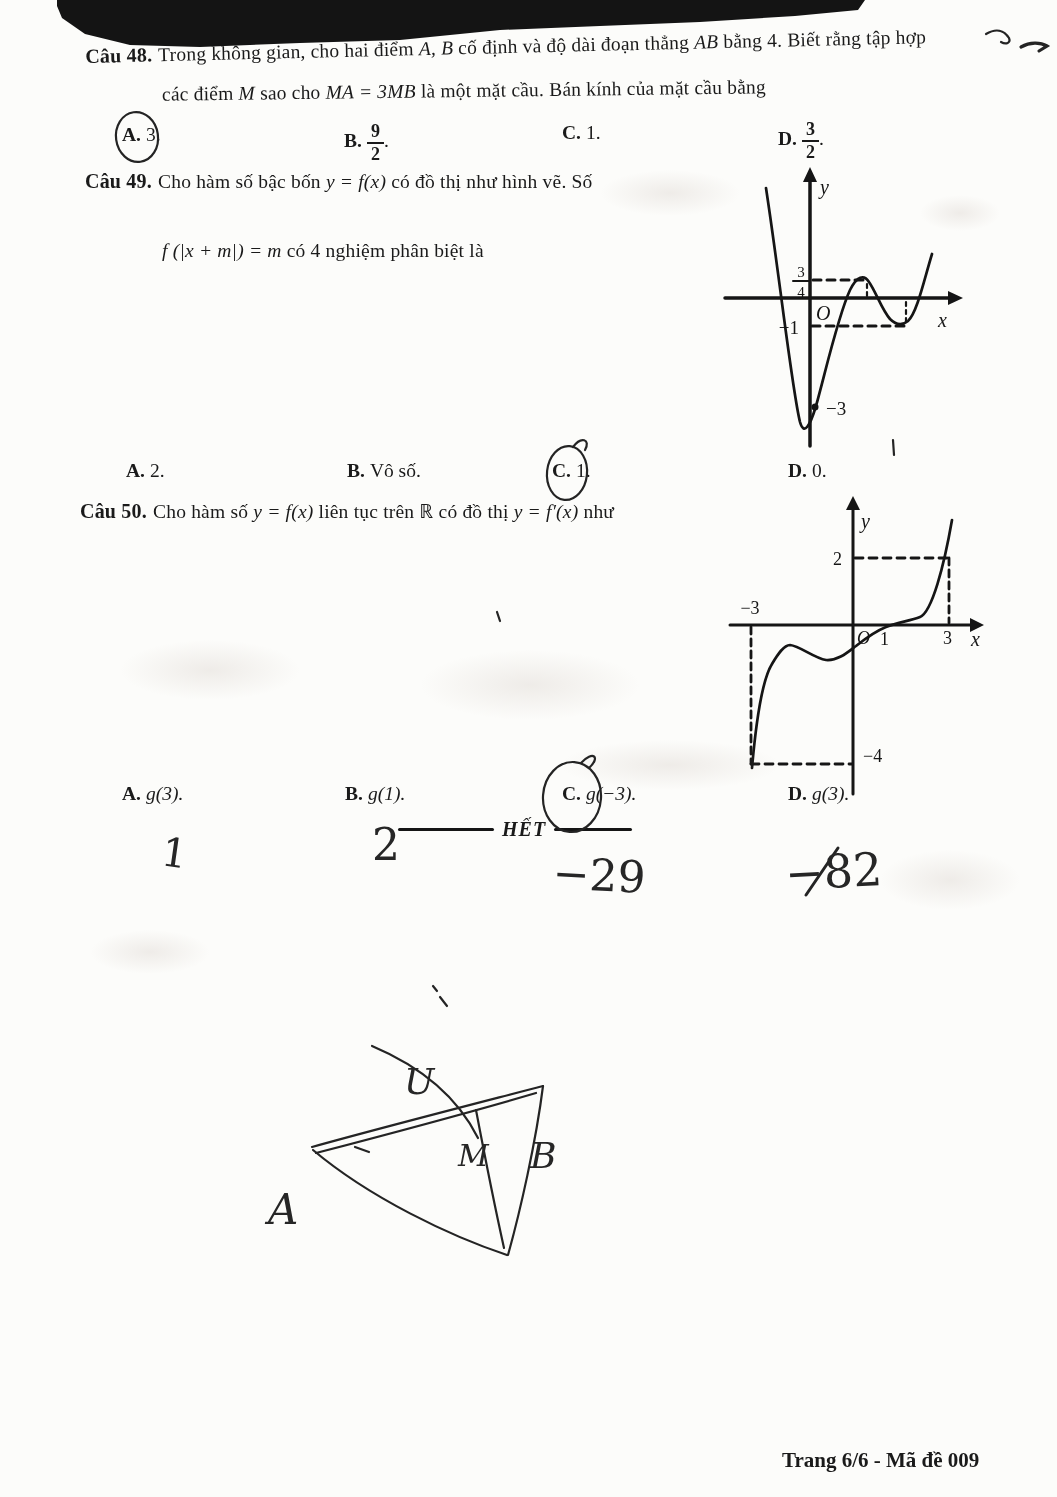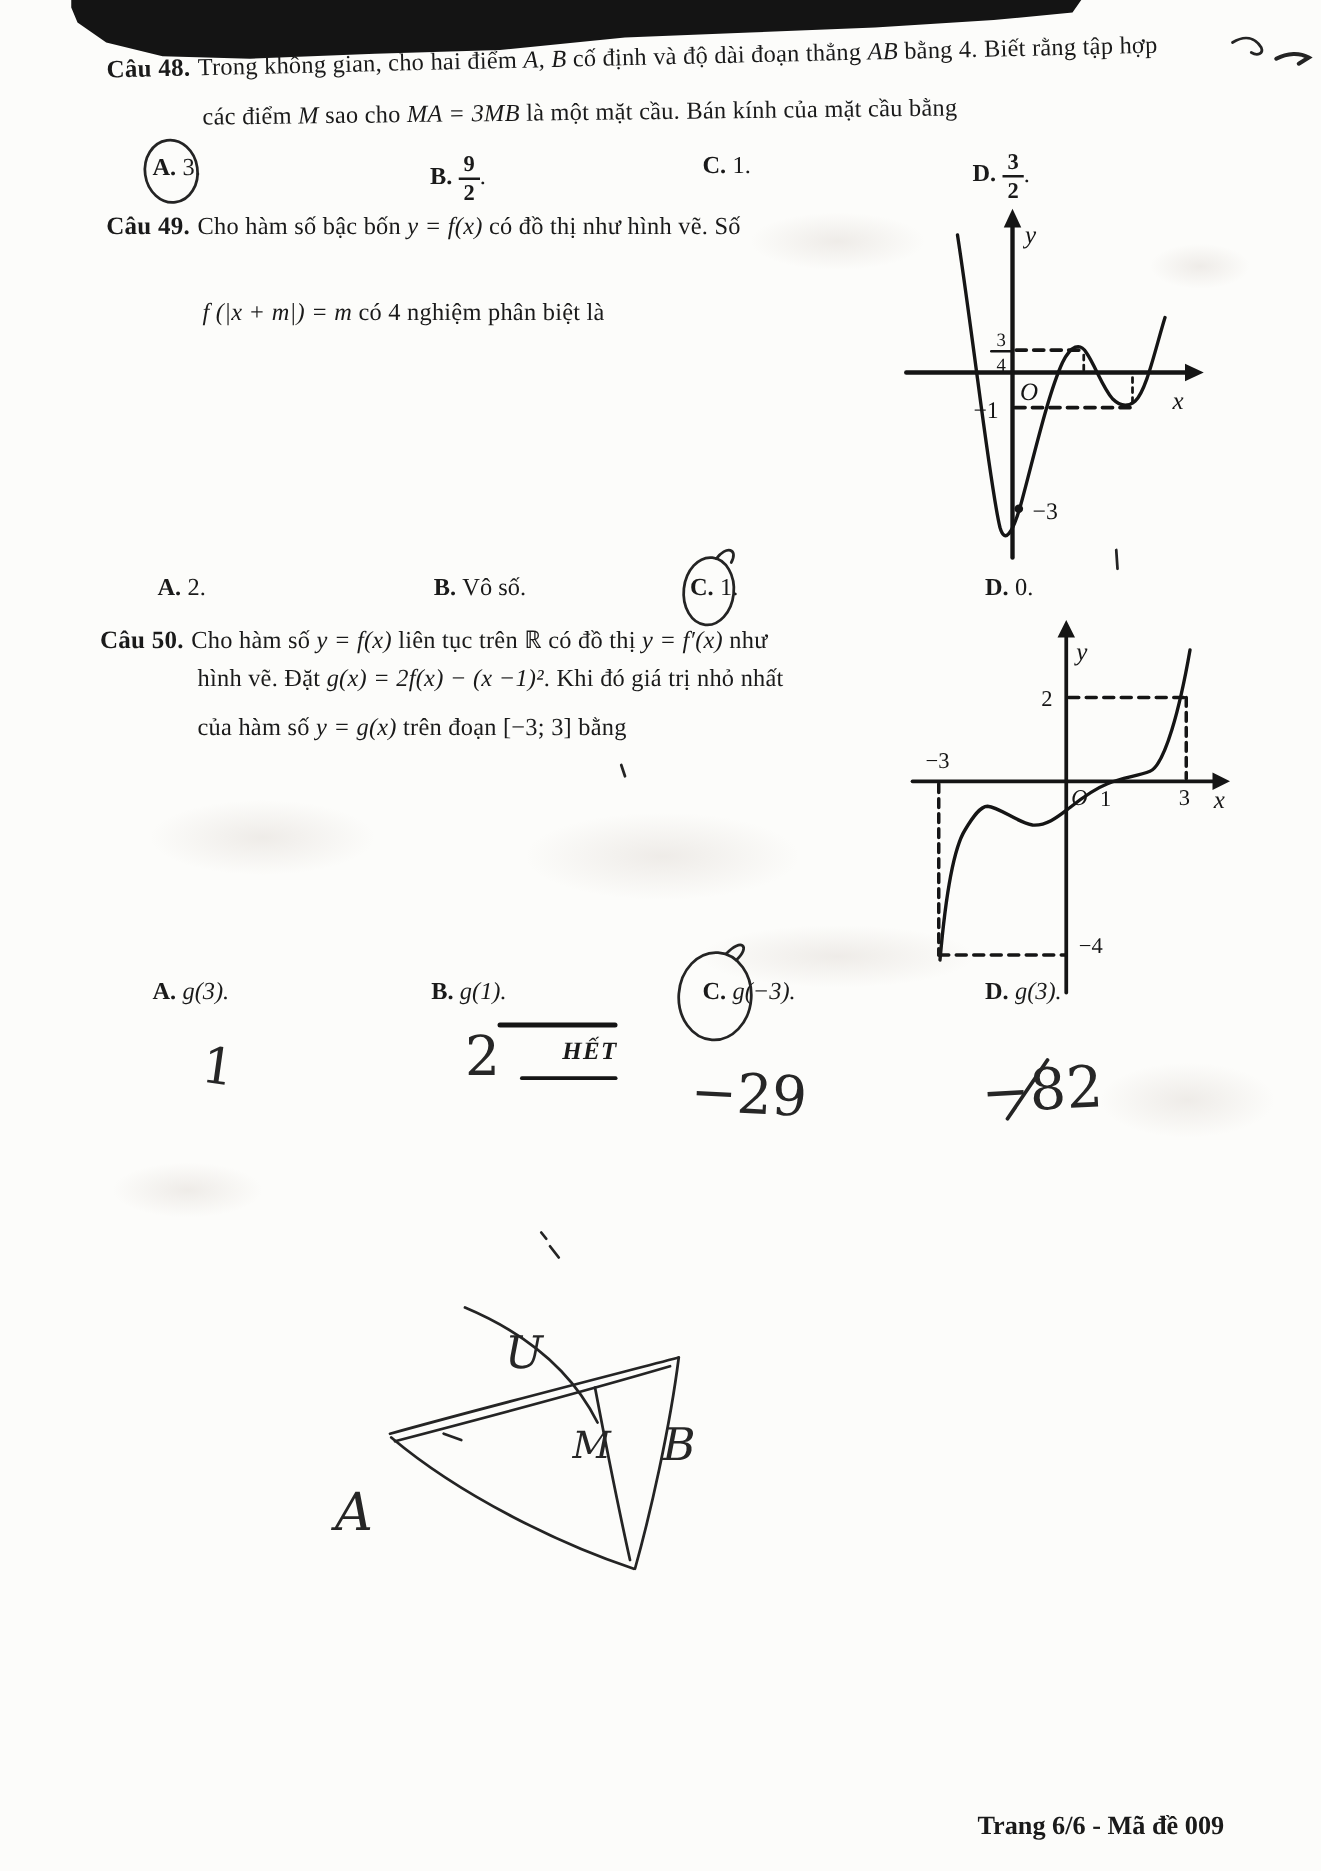--- a/index.html
+++ b/index.html
@@ -11,21 +11,21 @@
   .abs{position:absolute;}
   .qtext{font-size:19.5px;letter-spacing:.2px;white-space:nowrap;}
   .qlabel{font-weight:bold;font-size:20px;margin-right:6px;}
   .m{font-style:italic;}
   .opt{position:absolute;font-size:19.5px;white-space:nowrap;}
   .opt b{font-weight:bold;margin-right:5px;}
   .gval{font-style:italic;}
   .frac{display:inline-block;vertical-align:middle;text-align:center;line-height:1.05;font-size:18px;font-weight:bold;}
   .frac .num{display:block;border-bottom:2px solid #1a1a1a;padding:0 4px 1px;}
   .frac .den{display:block;padding-top:1px;}
-  .hetwrap{display:flex;align-items:flex-end;gap:8px;flex-direction:column;}
+  .hetwrap{display:flex;align-items:center;gap:8px;}
   .hetbar{height:3.5px;background:#151515;border-radius:2px;}
   .het{font-weight:bold;font-style:italic;font-size:20px;letter-spacing:1px;}
   .footer{font-weight:bold;font-size:21px;white-space:nowrap;margin-left:10px;}
   svg text{font-family:"Liberation Serif",serif;fill:#151515;}
   svg .it{font-style:italic;}
   .hw{font-family:"DejaVu Serif",serif;fill:#262626;}
   .smudge{position:absolute;border-radius:50%;pointer-events:none;
     background:radial-gradient(closest-side,rgba(168,150,138,.16),rgba(168,150,138,0));}
 </style>
 </head>
@@ -79,26 +79,20 @@
     <text x="126" y="255" font-size="19">−3</text>
   </svg>
 
   <div class="opt" style="left:126px;top:460px;"><b>A.</b><span>2.</span></div>
   <div class="opt" style="left:347px;top:460px;"><b>B.</b><span>Vô số.</span></div>
   <div class="opt" style="left:552px;top:460px;"><b>C.</b><span>1.</span></div>
   <div class="opt" style="left:788px;top:460px;"><b>D.</b><span>0.</span></div>
 
   <div class="abs qtext" style="left:80px;top:497px;">
     <span class="qlabel">Câu 50.</span><span>Cho hàm số </span><span class="m">y = f(x)</span><span> liên tục trên </span><span>ℝ</span><span> có đồ thị </span><span class="m">y = f′(x)</span><span> như</span>
-  </div>
-  <div class="abs qtext" style="left:158px;top:533px;">
-    <span>hình vẽ. Đặt </span><span class="m">g(x) = 2f(x) − (x −1)²</span><span>. Khi đó giá trị  nhỏ nhất</span>
-  </div>
-  <div class="abs qtext" style="left:158px;top:572px;">
-    <span>của hàm số </span><span class="m">y = g(x)</span><span> trên đoạn </span><span>[−3; 3]</span><span> bằng</span>
   </div>
 
   <svg class="abs" style="left:718px;top:492px;" width="280" height="310" viewBox="0 0 280 310">
     <g stroke="#151515" fill="none" stroke-linecap="round">
       <line x1="12" y1="133" x2="254" y2="133" stroke-width="3"></line>
       <line x1="135" y1="14" x2="135" y2="302" stroke-width="3"></line>
       <polygon points="252,126 266,133 252,140" fill="#151515" stroke="none"></polygon>
       <polygon points="128,18 135,4 142,18" fill="#151515" stroke="none"></polygon>
       <line x1="137" y1="66" x2="231" y2="66" stroke-width="2.8" stroke-dasharray="8 6"></line>
       <line x1="231" y1="66" x2="231" y2="131" stroke-width="2.8" stroke-dasharray="7 5"></line>

